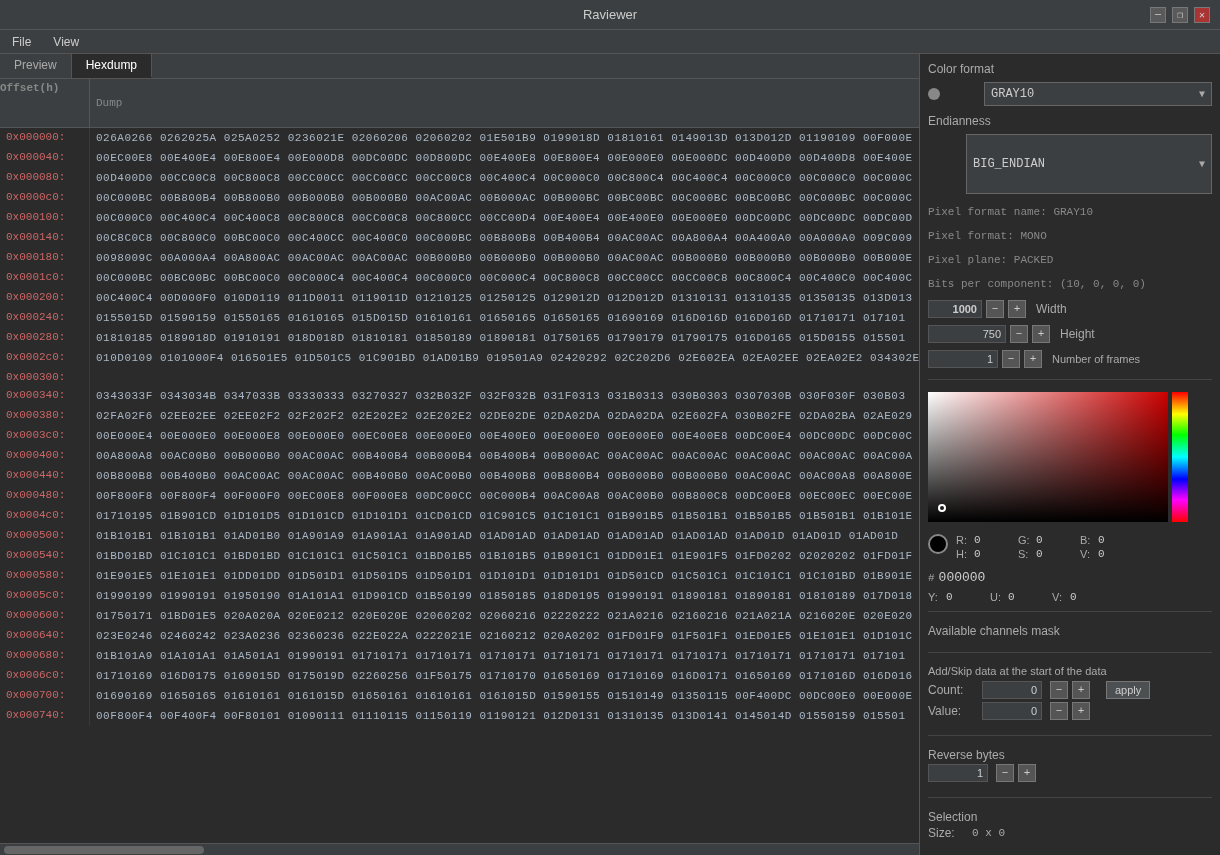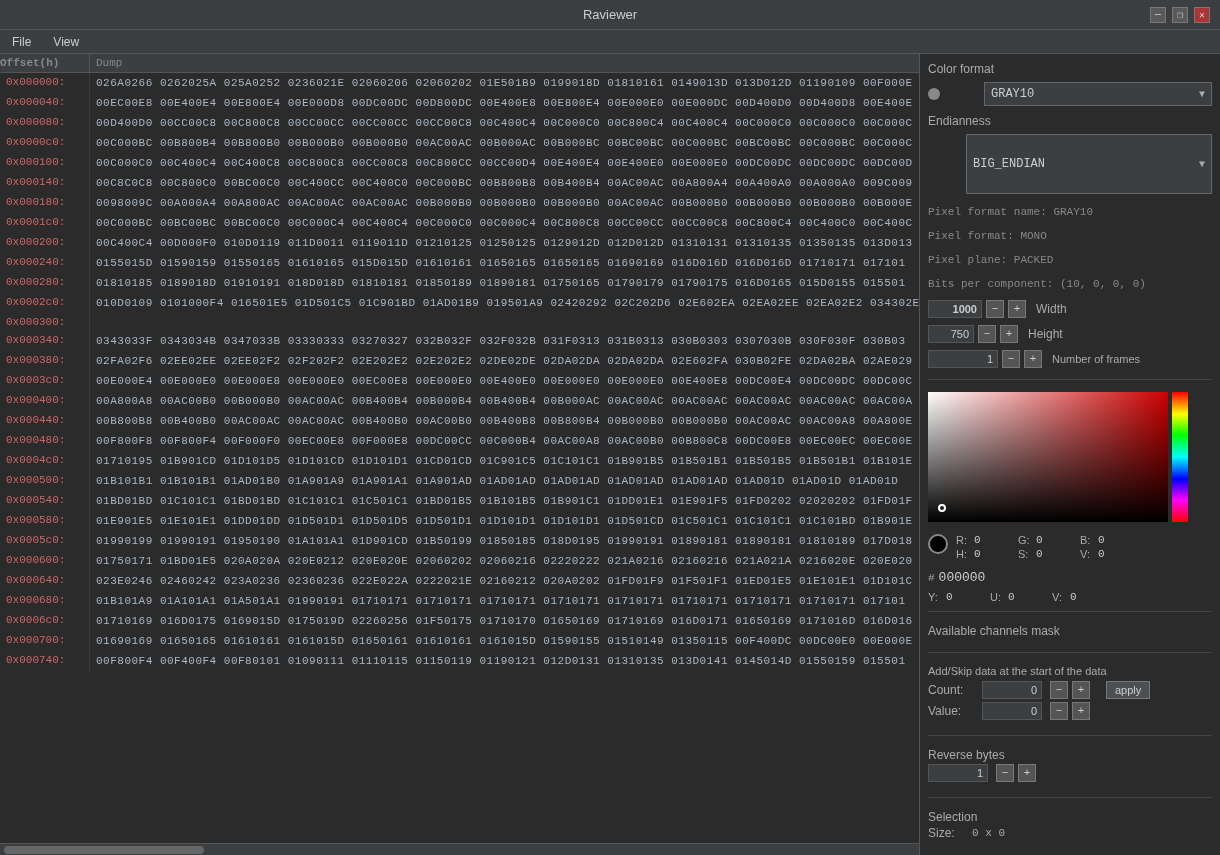--- a/index.html
+++ b/index.html
@@ -105,21 +105,21 @@
     .col-offset {
       width: 90px;
       min-width: 90px;
       padding: 3px 0;
       color: #888;
       font-size: 11px;
       border-right: 1px solid #555;
       font-weight: bold;
     }
     .col-dump {
-      padding: 3px 6px;
+      padding: 18px 6px;
       color: #888;
       font-size: 11px;
       text-align: center;
     }
     .hex-row {
       display: flex;
       line-height: 18px;
     }
     .hex-offset {
       width: 90px;
@@ -354,20 +354,24 @@
 
 <div class="menu-bar">
   <div class="menu-item">File</div>
   <div class="menu-item">View</div>
 </div>
 
 <div class="main-container">
 
   <div class="left-panel">
 
+    <div class="tabs">
+      <div class="tab">Preview</div>
+      <div class="tab active">Hexdump</div>
+    </div>
 
     <div class="hexdump-header">
       <div class="col-offset">Offset(h)</div>
       <div class="col-dump">Dump</div>
     </div>
 
     <div class="hexdump-area" id="hexdump-rows">
     <div class="hex-row">
       <div class="hex-offset">0x000000:</div>
       <div class="hex-data">026A0266  0262025A  025A0252  0236021E  02060206  02060202  01E501B9  0199018D  01810161  0149013D  013D012D  01190109  00F000E</div>
@@ -517,21 +521,21 @@
     <div class="info-text">Bits per component:  (10, 0, 0, 0)</div>
 
     <div class="number-row">
       <input class="number-input" type="text" value="1000" style="width: 54px; font-weight: bold;">
       <div class="btn-small">−</div>
       <div class="btn-small">+</div>
       <span class="row-label" style="margin-left:6px;">Width</span>
     </div>
 
     <div class="number-row">
-      <input class="number-input" type="text" value="750" style="width: 46px;">
+      <input class="number-input" type="text" value="750" style="width: 78px;">
       <div class="btn-small">−</div>
       <div class="btn-small">+</div>
       <span class="row-label" style="margin-left:6px;">Height</span>
     </div>
 
     <div class="number-row">
       <input class="number-input" type="text" value="1" style="width: 70px;">
       <div class="btn-small">−</div>
       <div class="btn-small">+</div>
       <span class="row-label" style="margin-left:6px;font-size:11px;">Number of frames</span>

